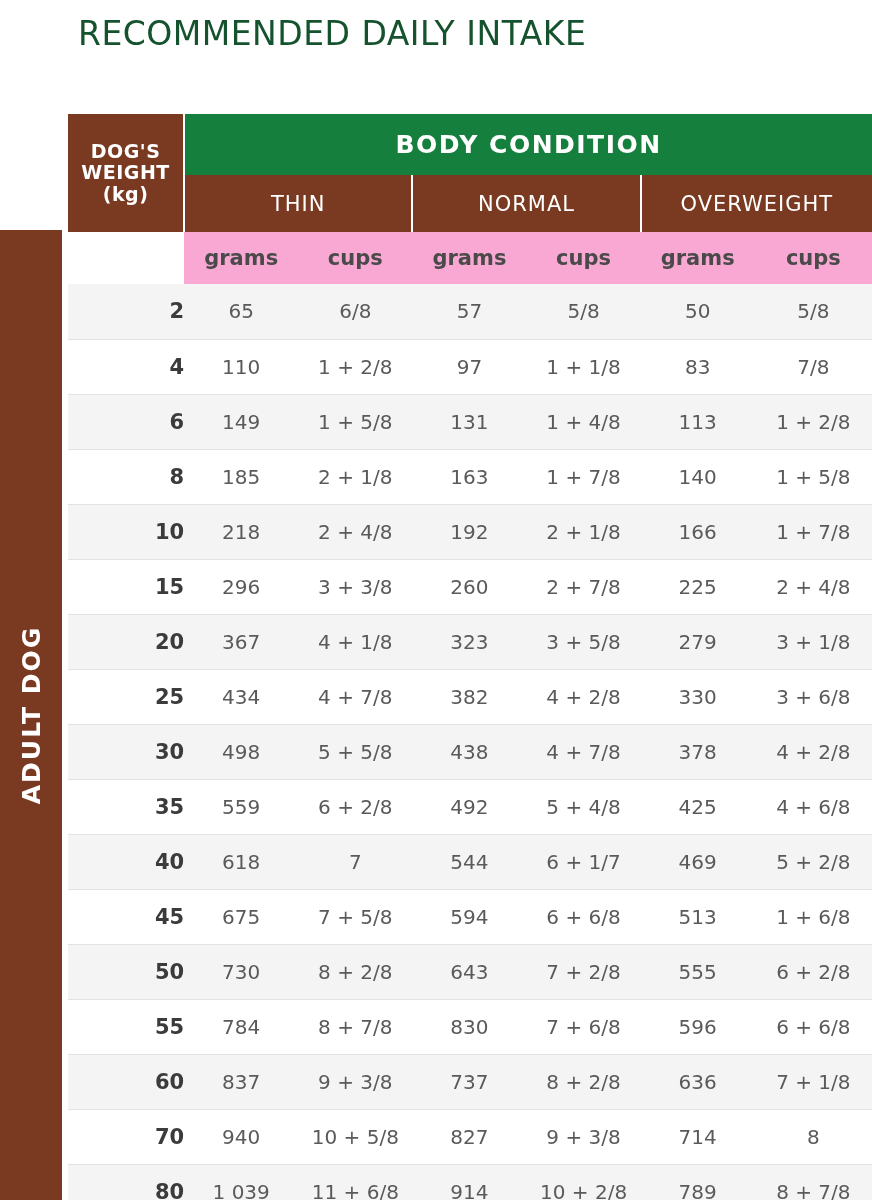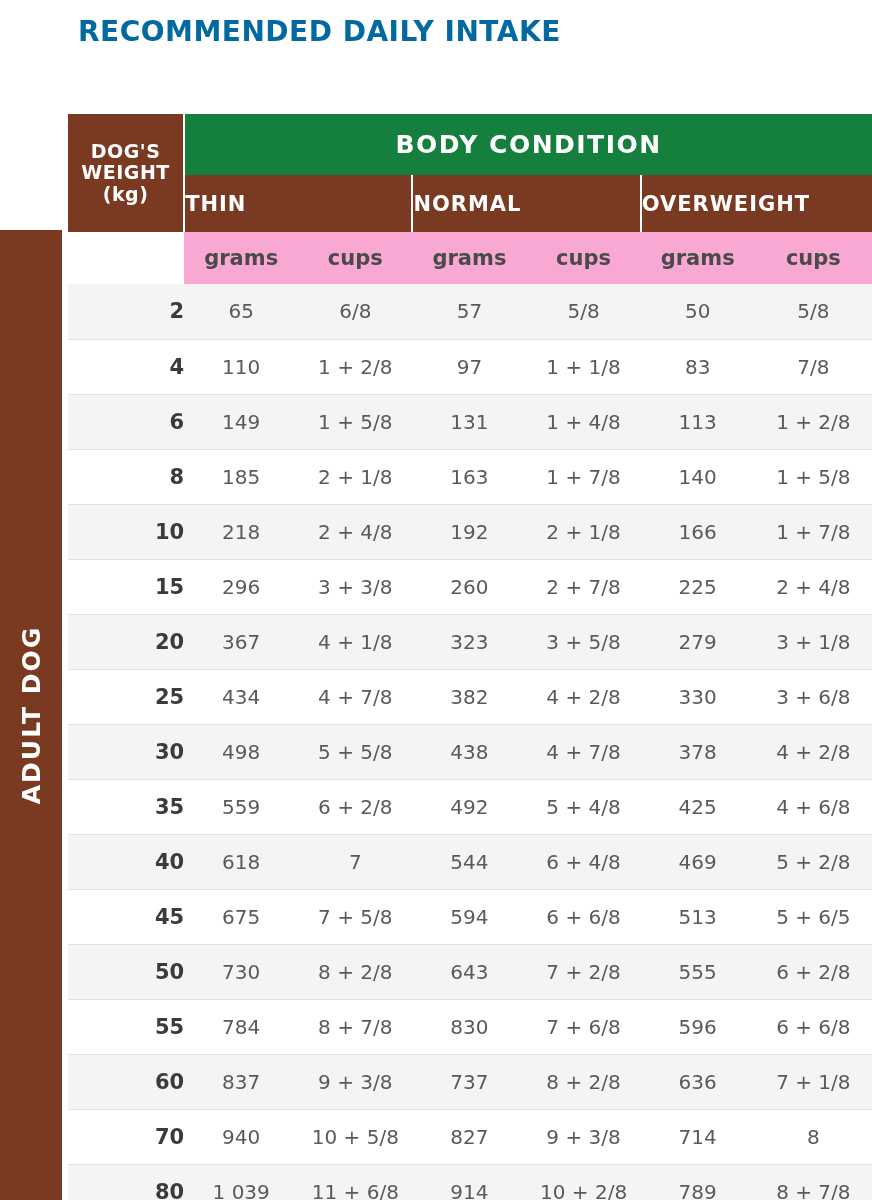--- a/index.html
+++ b/index.html
@@ -13,23 +13,23 @@
     font-family: "Liberation Sans", sans-serif;
     overflow: hidden;
     position: relative;
   }
 
   
   .title-block {
     padding: 16px 0 10px 78px;
   }
   .title-line {
-    color: #0369a1;
-    font-weight: bold;
-    font-size: 28px;
+    color: #14532d;
+    font-weight: normal;
+    font-size: 33px;
     line-height: 1.12;
     letter-spacing: 0.5px;
     text-transform: uppercase;
     font-family: "DejaVu Sans", "Liberation Sans", sans-serif;
   }
 
   
   .side-rail {
     position: absolute;
     left: 0;
@@ -94,24 +94,24 @@
     font-weight: bold;
     font-size: 25px;
     letter-spacing: 1.5px;
     text-align: center;
     height: 58px;
     font-family: "DejaVu Sans", "Liberation Sans", sans-serif;
   }
   .th-cond {
     background: #7a3a22;
     color: #ffffff;
-    font-weight: bold;
+    font-weight: normal;
     font-size: 21px;
     letter-spacing: 1px;
-    text-align: left;
+    text-align: center;
     height: 54px;
     font-family: "DejaVu Sans", "Liberation Sans", sans-serif;
     border-right: 2px solid #ffffff;
   }
   .th-cond.last { border-right: none; }
 
   .th-unit {
     background: #f9a8d4;
     color: #4a4a4a;
     font-weight: bold;
@@ -278,32 +278,32 @@
           <td class="cell-val">492</td>
           <td class="cell-val">5 + 4/8</td>
           <td class="cell-val">425</td>
           <td class="cell-val">4 + 6/8</td>
         </tr>
         <tr class="row odd">
           <td class="cell-weight">40</td>
           <td class="cell-val">618</td>
           <td class="cell-val">7</td>
           <td class="cell-val">544</td>
-          <td class="cell-val">6 + 4/8</td>
+          <td class="cell-val">6 + 1/7</td>
           <td class="cell-val">469</td>
           <td class="cell-val">5 + 2/8</td>
         </tr>
         <tr class="row even">
           <td class="cell-weight">45</td>
           <td class="cell-val">675</td>
           <td class="cell-val">7 + 5/8</td>
           <td class="cell-val">594</td>
           <td class="cell-val">6 + 6/8</td>
           <td class="cell-val">513</td>
-          <td class="cell-val">5 + 6/5</td>
+          <td class="cell-val">1 + 6/8</td>
         </tr>
         <tr class="row odd">
           <td class="cell-weight">50</td>
           <td class="cell-val">730</td>
           <td class="cell-val">8 + 2/8</td>
           <td class="cell-val">643</td>
           <td class="cell-val">7 + 2/8</td>
           <td class="cell-val">555</td>
           <td class="cell-val">6 + 2/8</td>
         </tr>

